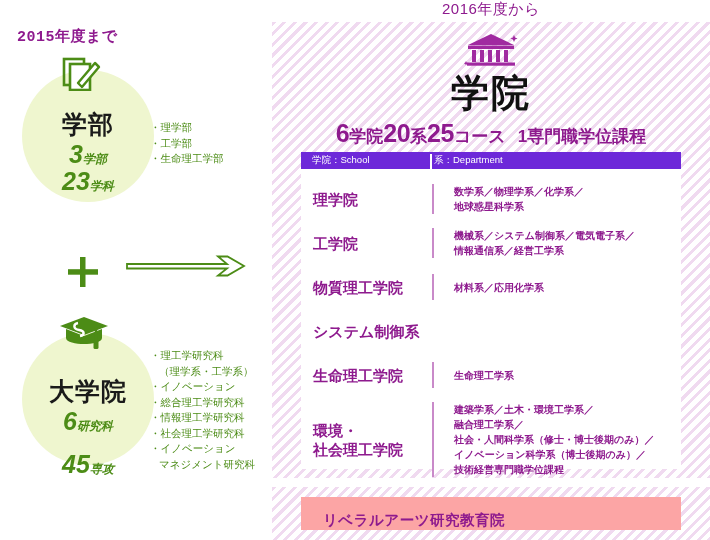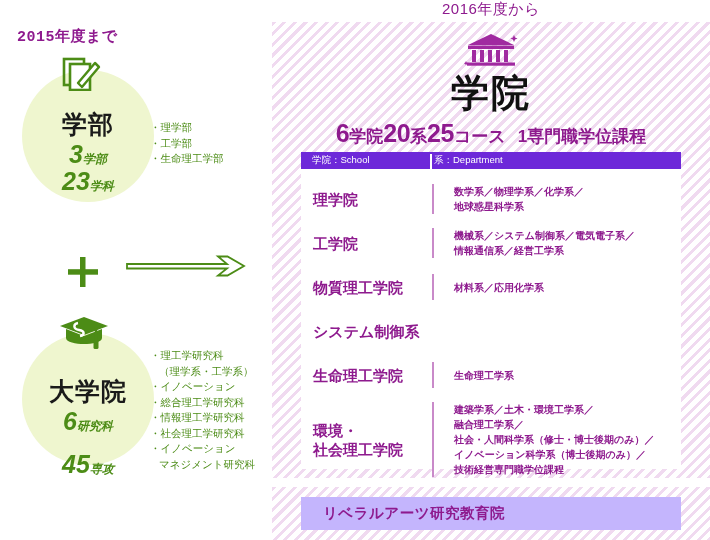--- a/index.html
+++ b/index.html
@@ -298,23 +298,23 @@
   }
   .table-row.tall .cell-dept { min-height: 74px; }
   .table-row.tall .cell-school { align-self: center; }
 
   #liberal-box {
     position: absolute;
     left: 301px;
     top: 497px;
     width: 380px;
     height: 33px;
-    background: #c4b5fd;
+    background: #fca5a5;
     display: flex;
-    align-items: center;
+    align-items: flex-end;
   }
   #liberal-label {
     padding-left: 22px;
     font-size: 14.5px;
     font-weight: bold;
     color: #8e1a8e;
     letter-spacing: 0.5px;
   }
 </style>
 </head>

